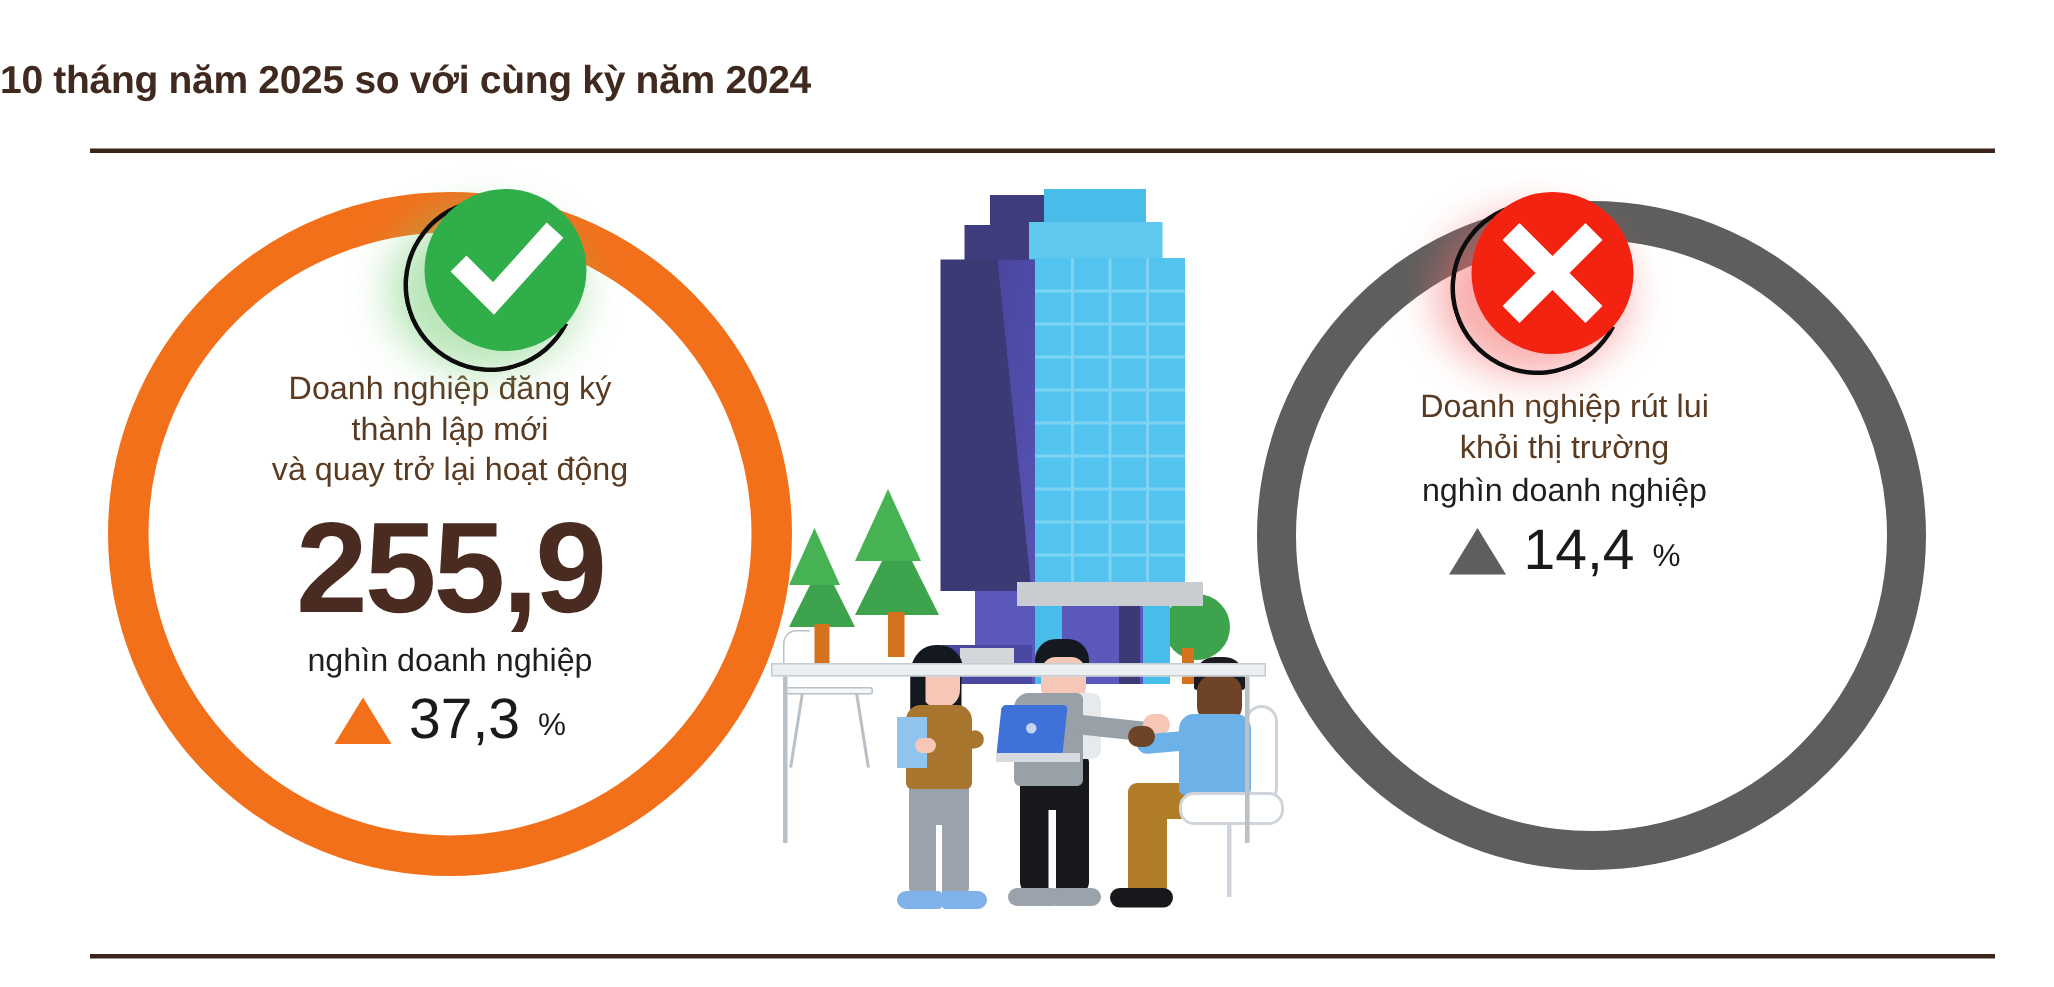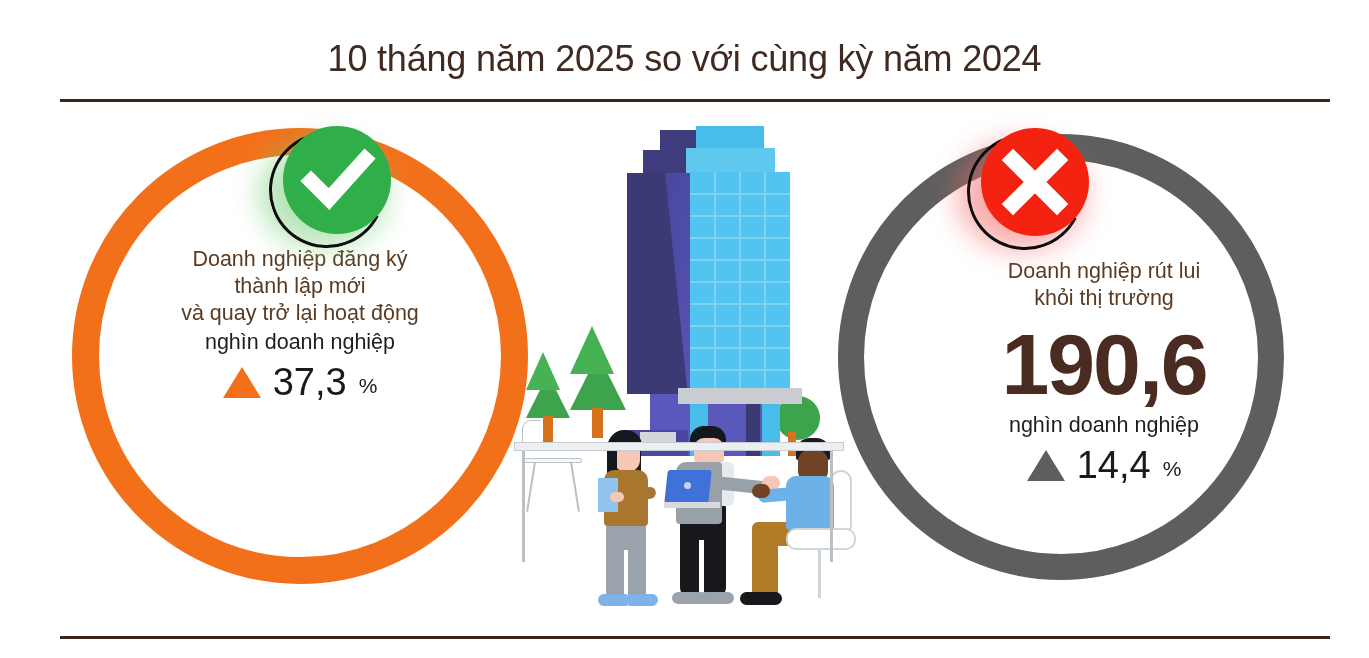--- a/index.html
+++ b/index.html
@@ -15,26 +15,25 @@
     font-family: "Liberation Sans", sans-serif;
     -webkit-font-smoothing: antialiased;
   }
 
   
   .title {
     position: absolute;
     top: 38px;
     left: 0;
     width: 1369px;
-    text-align: center;
-    font-size: 36px;
+    font-size: 26px;
     letter-spacing: -0.2px;
     color: #402a20;
     font-family: "Liberation Sans", sans-serif;
-    font-weight: 400;
+    font-weight: 700;
   }
 
   
   .rule {
     position: absolute;
     left: 60px;
     width: 1270px;
     height: 3px;
     background: #3b2419;
   }
@@ -63,21 +62,21 @@
     border: 26px solid #5e5e5e;
   }
 
   
   .ring-text {
     position: absolute;
     text-align: center;
     width: 330px;
   }
   .ring-text.left  { left: 135px; top: 246px; }
-  .ring-text.right { left: 939px; top: 258px; }
+  .ring-text.right { left: 878px; top: 258px; }
 
   .caption {
     font-size: 21.5px;
     line-height: 27px;
     color: #5a3b22;
     font-family: "Liberation Sans", sans-serif;
     white-space: pre-line;
   }
   .big-number {
     font-size: 86px;
@@ -252,20 +251,21 @@
 
 <div class="rule top"></div>
 <div class="rule bottom"></div>
 
 <div class="ring-card left"></div>
 
 <div class="ring-text left">
   <div class="caption">Doanh nghiệp đăng ký
 thành lập mới
 và quay trở lại hoạt động</div>
+  <div class="big-number">255,9</div>
   <div class="unit">nghìn doanh nghiệp</div>
   <div class="delta">
     <span class="tri"></span>
     <span class="delta-val">37,3</span>
     <span class="delta-pct">%</span>
   </div>
 </div>
 
 <div class="badge-wrap check">
   <div class="badge-glow green"></div>
@@ -274,21 +274,20 @@
   <svg class="glyph" viewBox="0 0 108 108">
     <path d="M28 55 L46 73 L82 33" fill="none" stroke="#ffffff" stroke-width="15" stroke-linecap="square" stroke-linejoin="miter"></path>
   </svg>
 </div>
 
 <div class="ring-card right"></div>
 
 <div class="ring-text right">
   <div class="caption">Doanh nghiệp rút lui
 khỏi thị trường</div>
-  <div class="big-number">190,6</div>
   <div class="unit">nghìn doanh nghiệp</div>
   <div class="delta">
     <span class="tri grey"></span>
     <span class="delta-val">14,4</span>
     <span class="delta-pct">%</span>
   </div>
 </div>
 
 <div class="badge-wrap cross">
   <div class="badge-glow red"></div>

